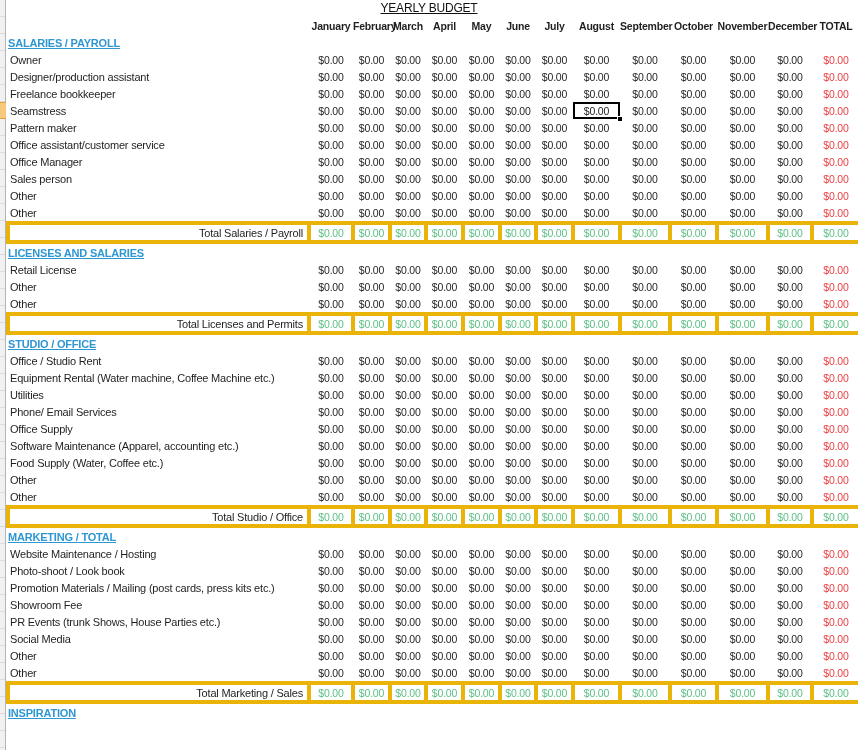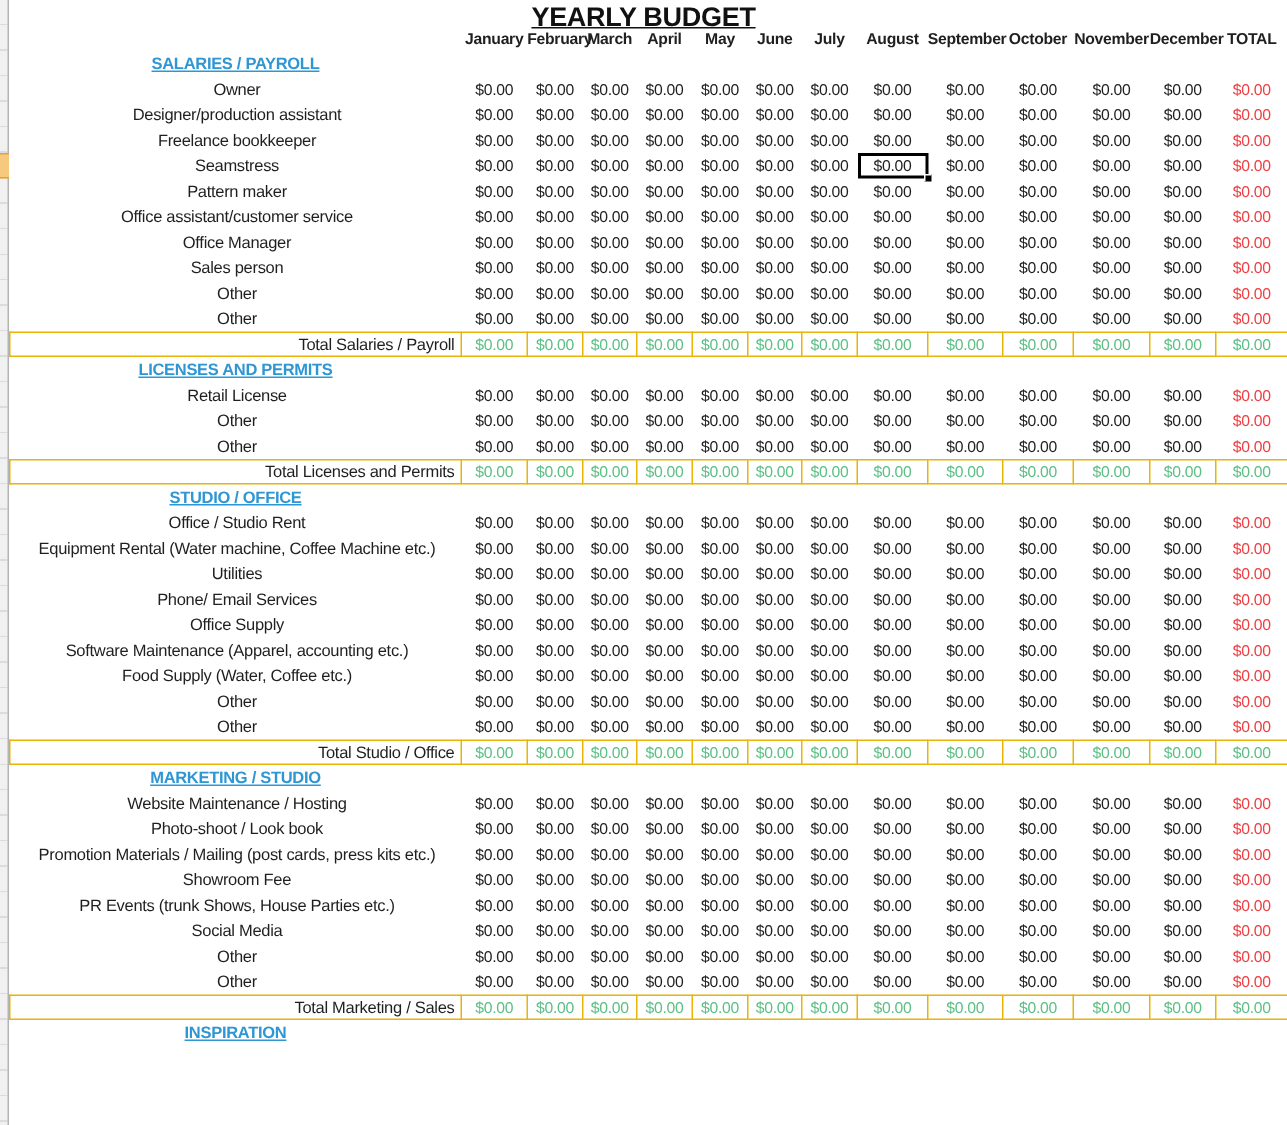--- a/index.html
+++ b/index.html
@@ -12,40 +12,40 @@
     background:#f1f1f1; border-right:1px solid #b3b3b3; box-sizing:border-box;
     background-image:repeating-linear-gradient(to bottom, transparent 0px, transparent 16px, #dcdcdc 16px, #dcdcdc 17px);
   }
   .rowheader-highlight {
     position:absolute; left:0; top:102px; width:6px; height:17px;
     background:#f6c97e; border-top:1px solid #dfa33a; border-bottom:1px solid #dfa33a;
     box-sizing:border-box;
   }
   .title {
     position:absolute; top:1px; left:0; width:100%; text-align:center;
-    font-size:18px; font-weight:bold; text-decoration:underline; color:#111;
+    font-size:12px; font-weight:normal; text-decoration:underline; color:#111;
     letter-spacing:-0.2px;
   }
   table.grid {
     position:absolute; left:6px; top:17px; width:852px;
     border-collapse:collapse; table-layout:fixed;
   }
   td {
     padding:0; height:17px; vertical-align:middle;
     white-space:nowrap; font-size:10.5px; letter-spacing:-0.2px;
   }
-  td.label { text-align:center; padding-left:2px; font-size:11px; overflow:visible; }
+  td.label { text-align:left; padding-left:2px; font-size:11px; overflow:visible; }
   td.val   { text-align:center; }
   tr.months td { text-align:center; color:#1f1f1f;font-weight:bold; }
   tr.section td.label {
-    text-align:center; color:#2e96d3; font-weight:bold;
+    text-align:left; color:#2e96d3; font-weight:bold;
     text-decoration:underline; font-size:11px; padding-left:0;
   }
   td.red   { color:#ee3f43; }
-  tr.total td { border:1px solid #eab308; height:15px; }
+  tr.total td { border:4px solid #eab308; height:15px; }
   tr.total td.label { text-align:right; padding-right:4px; }
   tr.total td.val { color:#5cbf84; }
   td.selected { position:relative; box-shadow:inset 0 0 0 2px #000; }
   .fill-handle {
     position:absolute; right:-2px; bottom:-2px; width:4px; height:4px;
     background:#000; border-left:1px solid #fff; border-top:1px solid #fff;
   }
 </style>
 </head>
 <body>
@@ -274,21 +274,21 @@
           <td class="val">$0.00</td>
           <td class="val">$0.00</td>
           <td class="val">$0.00</td>
           <td class="val">$0.00</td>
           <td class="val">$0.00</td>
           <td class="val">$0.00</td>
           <td class="val">$0.00</td>
           <td class="val">$0.00</td>
         </tr>
         <tr class="section">
-          <td class="label">LICENSES AND PERMITS</td>
+          <td class="label">LICENSES AND SALARIES</td>
           <td class="val"></td>
           <td class="val"></td>
           <td class="val"></td>
           <td class="val"></td>
           <td class="val"></td>
           <td class="val"></td>
           <td class="val"></td>
           <td class="val"></td>
           <td class="val"></td>
           <td class="val"></td>
@@ -530,21 +530,21 @@
           <td class="val">$0.00</td>
           <td class="val">$0.00</td>
           <td class="val">$0.00</td>
           <td class="val">$0.00</td>
           <td class="val">$0.00</td>
           <td class="val">$0.00</td>
           <td class="val">$0.00</td>
           <td class="val">$0.00</td>
         </tr>
         <tr class="section">
-          <td class="label">MARKETING / STUDIO</td>
+          <td class="label">MARKETING / TOTAL</td>
           <td class="val"></td>
           <td class="val"></td>
           <td class="val"></td>
           <td class="val"></td>
           <td class="val"></td>
           <td class="val"></td>
           <td class="val"></td>
           <td class="val"></td>
           <td class="val"></td>
           <td class="val"></td>

